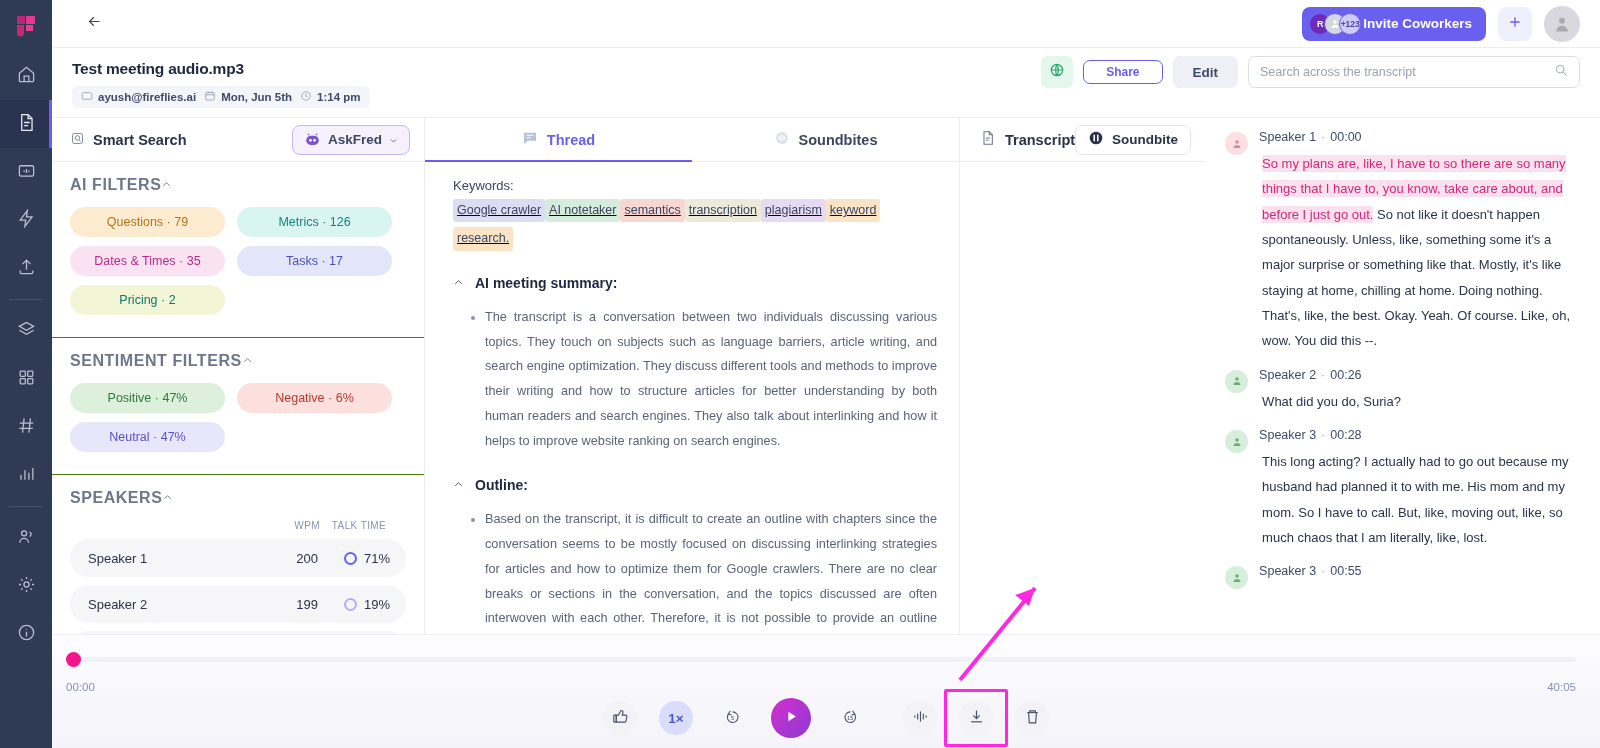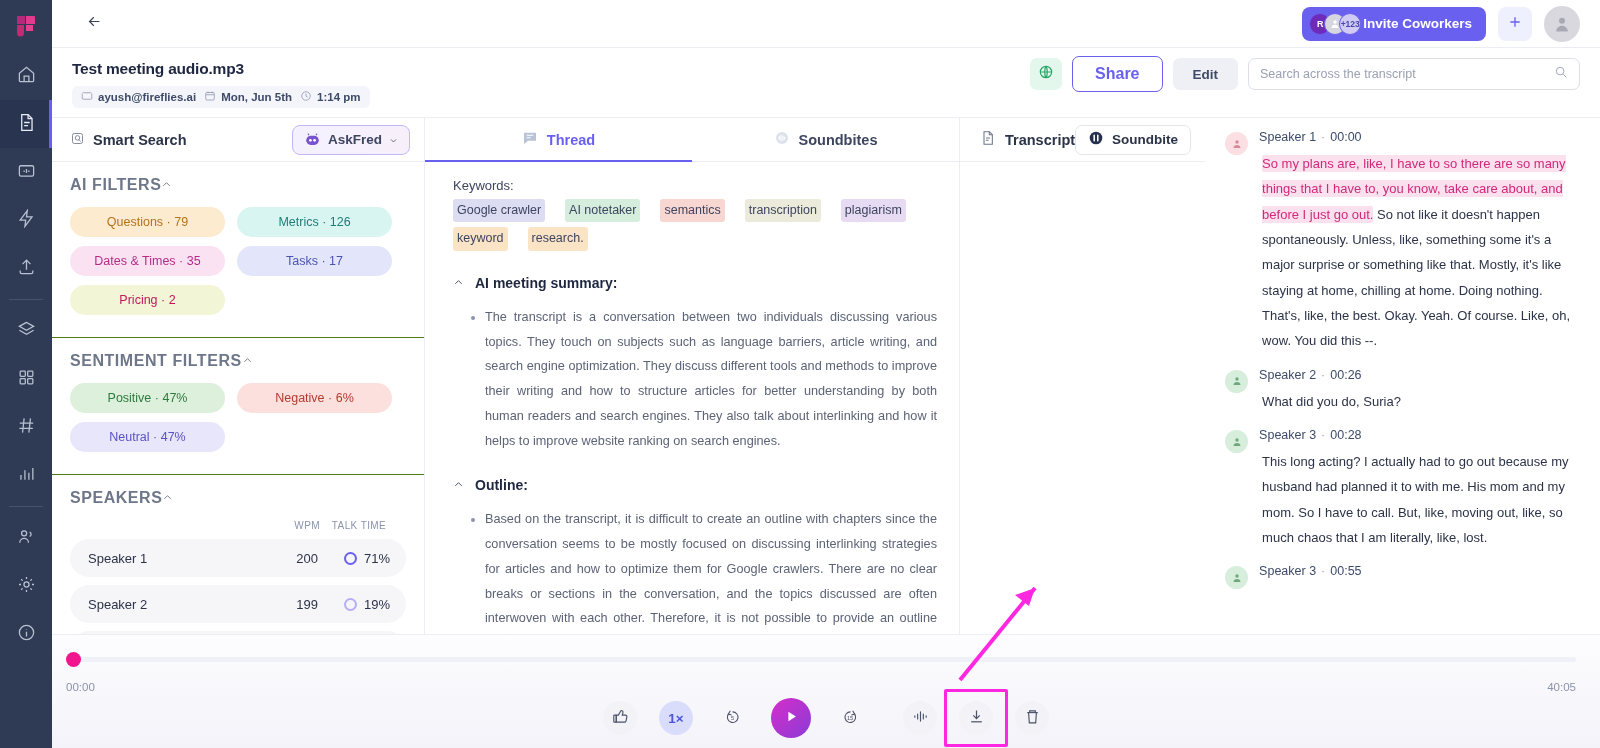--- a/index.html
+++ b/index.html
@@ -70,22 +70,22 @@
   .mtitle { font-size:15.5px; font-weight:700; color:#1f2740; letter-spacing:-0.2px; }
   .mmeta {
     display:inline-flex; align-items:center; gap:8px; margin-top:8px;
     background:#f4f5fa; border-radius:6px; padding:4px 9px;
   }
   .mmeta span.it { display:inline-flex; align-items:center; gap:5px; font-size:11.5px; font-weight:700; color:#3d4a68; }
   .mmeta svg { width:12px; height:12px; stroke:#8a93ab; fill:none; stroke-width:1.5; }
   .titlerow-right { float:right; display:flex; align-items:center; gap:10px; margin-top:-4px; }
   .globe-chip { width:32px; height:32px; border-radius:7px; background:#e4f7ec; display:flex; align-items:center; justify-content:center; cursor:pointer;}
   .share-btn {
-    height:36px; padding:8px 22px; border:1.5px solid #6a60f0; border-radius:7px;
-    color:#6a60f0; font-weight:700; font-size:16px; display:flex; align-items:center; cursor:pointer; background:#fff;
+    height:24px; padding:8px 22px; border:1.5px solid #6a60f0; border-radius:7px;
+    color:#6a60f0; font-weight:700; font-size:12px; display:flex; align-items:center; cursor:pointer; background:#fff;
   }
   .edit-btn {
     height:32px; padding:0 20px; background:#eef0f6; border-radius:7px;
     color:#3d4a68; font-weight:700; font-size:13.5px; display:flex; align-items:center; cursor:pointer;
   }
   .search-box {
     width:332px; height:32px; border:1px solid #dcdfe8; border-radius:7px;
     display:flex; align-items:center; padding:0 11px; background:#fff;
   }
   .search-box input { border:0; outline:0; flex:1; font-size:12.5px; color:#2b3348; font-family:inherit; background:transparent;}
@@ -140,21 +140,21 @@
   .tabs { height:44px; flex:0 0 44px; display:flex; border-bottom:1px solid #ecedf2; }
   .tab {
     flex:1; display:flex; align-items:center; justify-content:center; gap:9px;
     font-size:14.5px; font-weight:700; color:#3d4560; cursor:pointer; position:relative;
   }
   .tab.active { color:#6a60f0; }
   .tab.active::after { content:''; position:absolute; left:0; right:0; bottom:-1px; height:2.5px; background:#6a60f0; }
   .tab svg { width:16px; height:16px; }
   .col2-scroll { flex:1; overflow:hidden; padding:16px 22px 0 28px; }
   .kw-label { font-size:13px; color:#3d4560; margin-bottom:6px; }
-  .kw-wrap { display:flex; flex-wrap:wrap; gap:5px 20px; line-height:1.55; }
+  .kw-wrap { display:flex; flex-wrap:wrap; gap:5px 0; line-height:1.55;text-decoration:underline; }
   .kw { font-size:12.5px; color:#3d4560; padding:2px 4px; border-radius:3px; cursor:pointer; }
   .blk { margin-top:24px; }
   .blk-head { display:flex; align-items:center; gap:11px; font-size:14px; font-weight:700; color:#1f2740; }
   .blk-head .chev { width:11px; height:11px; stroke:#3d4560; fill:none; stroke-width:2; cursor:pointer;}
   .blk ul { margin:14px 0 0 32px; }
   .blk li { font-size:12.7px; line-height:1.95; color:#5b6376; text-align:justify; }
   .blk li::marker { color:#8a93ab; }
   .comment-bar {
     height:40px; flex:0 0 40px; background:#f4f5fa; display:flex; align-items:center;
     padding:0 12px 0 18px; gap:10px; border-top:1px solid #e7e9f0;
@@ -461,21 +461,21 @@
                 <svg class="chev" viewBox="0 0 24 24">
                     <path d="m5 15 7-7 7 7"></path>
                   </svg>
               </span>
             </div>
             <div class="chips" id="ai-chips">
                 <div class="chip" style="background: rgb(253, 235, 208); color: rgb(182, 114, 27);">Questions · 79</div>
                 <div class="chip" style="background: rgb(217, 245, 242); color: rgb(27, 127, 120);">Metrics · 126</div>
                 <div class="chip" style="background: rgb(251, 226, 243); color: rgb(180, 44, 134);">Dates &amp; Times · 35</div>
                 <div class="chip" style="background: rgb(227, 230, 250); color: rgb(74, 82, 181);">Tasks · 17</div>
-                <div class="chip" style="background: rgb(242, 246, 214); color: #be185d;">Pricing · 2</div>
+                <div class="chip" style="background: rgb(242, 246, 214); color: #0f766e;">Pricing · 2</div>
               </div>
           </div>
 
           <div class="sect bordered">
             <div class="sect-head">
               <span>SENTIMENT FILTERS</span>
               <span>
                 <svg class="chev" viewBox="0 0 24 24">
                     <path d="m5 15 7-7 7 7"></path>
                   </svg>

